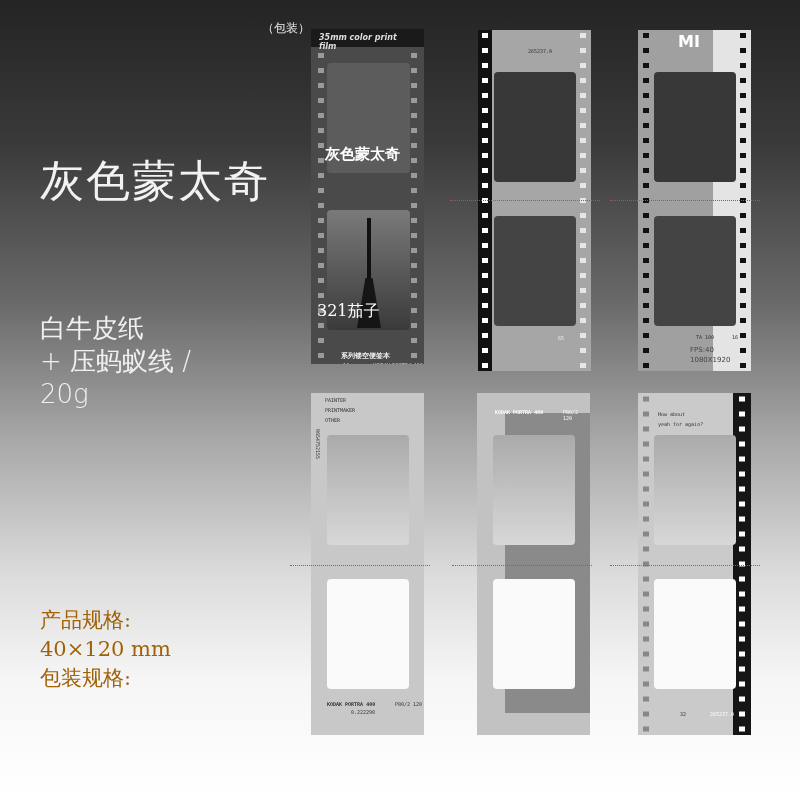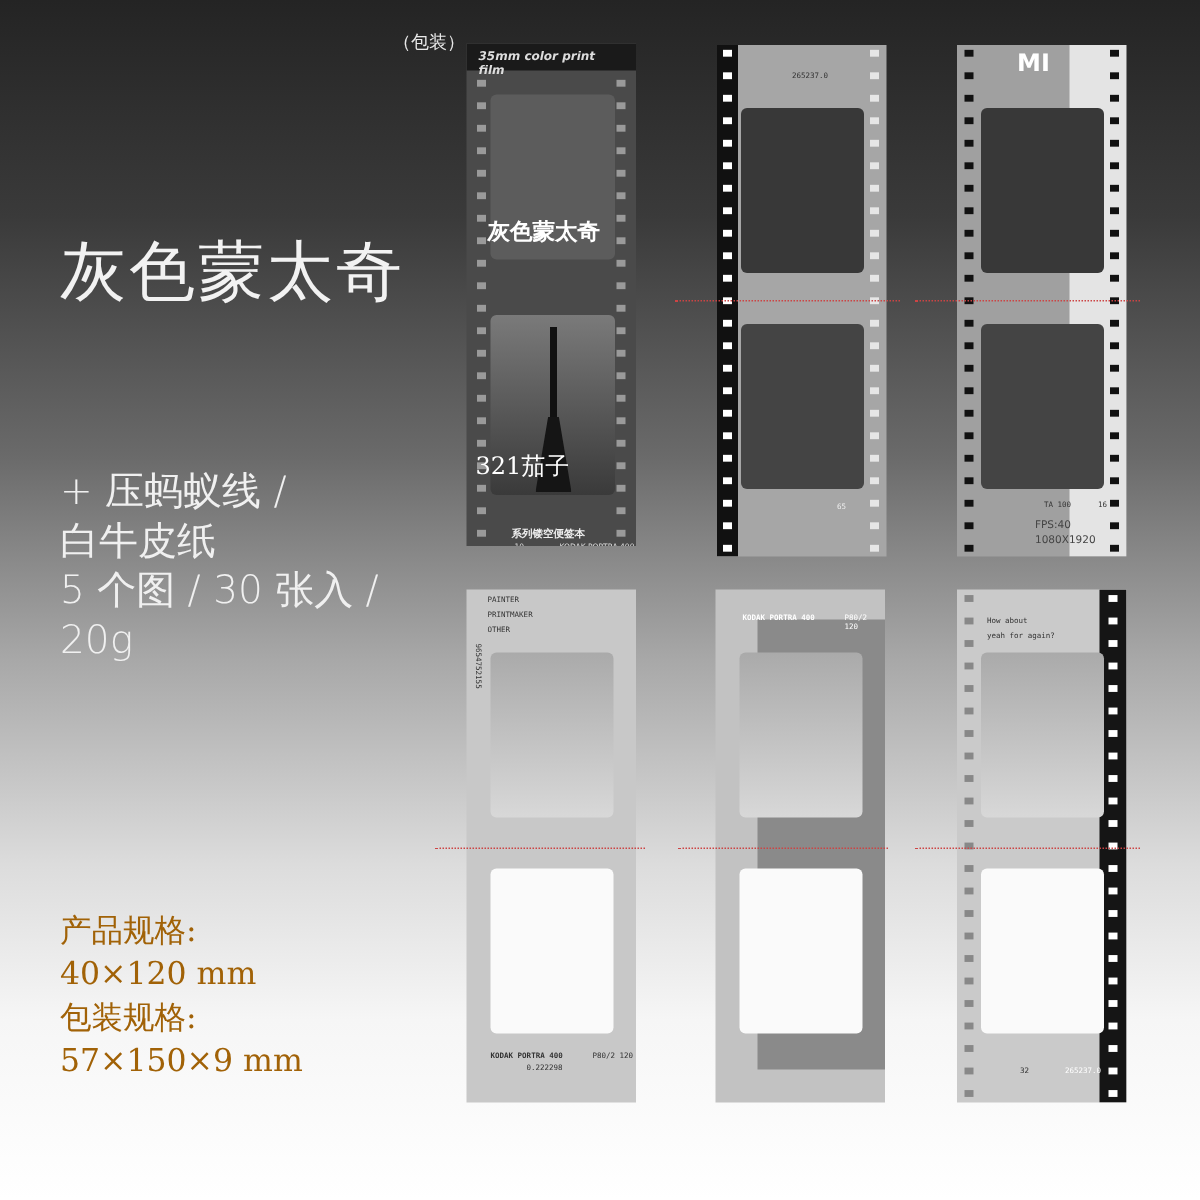--- a/index.html
+++ b/index.html
@@ -60,31 +60,29 @@
   .mid { position: absolute; font-family: "DejaVu Sans", sans-serif; font-size: 7px; color: #222; }
 
   .cut-line { position: absolute; height: 0; border-top: 1px dotted #c44; }
 </style>
 </head>
 <body>
 
 <div class="title">灰色蒙太奇</div>
 
 <div class="desc">
+  <div>白牛皮纸</div>
   <div>+ 压蚂蚁线 /</div>
-  <div>白牛皮纸</div>
-  <div>5 个图 / 30 张入 /</div>
   <div>20g</div>
 </div>
 
 <div class="spec">
   <div>产品规格:</div>
   <div>40×120 mm</div>
   <div>包装规格:</div>
-  <div>57×150×9 mm</div>
 </div>
 
 <div class="pkg-label">（包装）</div>
 
 <div class="sheet s1">
   <div class="head">35mm color print film</div>
   <div class="perf" style="left:4px; top:18px; --hole:#9a9a9a;"></div>
   <div class="perf" style="right:4px; top:18px; --hole:#9a9a9a;"></div>
   <div class="frame" style="left:16px; top:34px; width:83px; height:110px; background:#5c5c5c;"></div>
   <div class="title-in">灰色蒙太奇</div>

